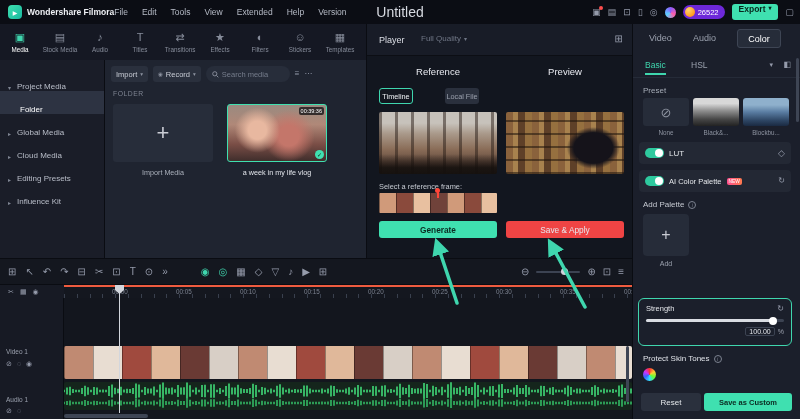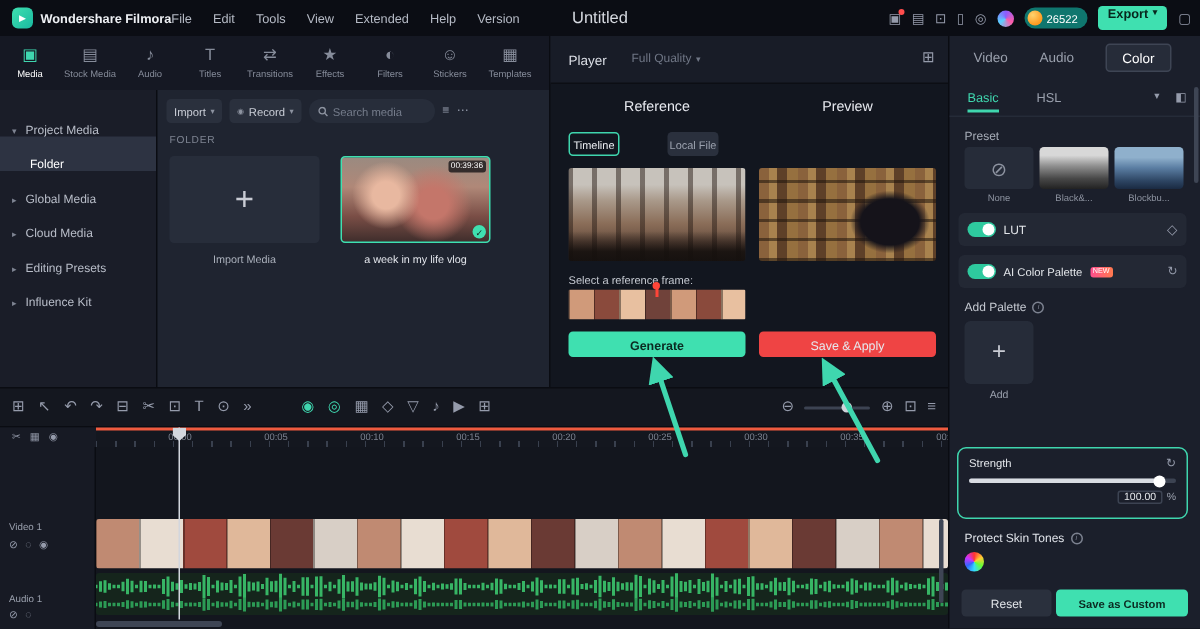--- a/index.html
+++ b/index.html
@@ -10,26 +10,26 @@
 .ic{color:#959bab;line-height:1;font-size:10px}
 .teal{color:#3fd6ae}
 .sp{flex:1}
 
 
 #menubar{position:absolute;left:0;top:0;width:800px;height:24px;background:#0b0d14;display:flex;align-items:center}
 #logo{width:14px;height:14px;margin-left:8px;border-radius:4px;background:linear-gradient(135deg,#3fe0b0,#19b9a0);display:flex;align-items:center;justify-content:center;color:#fff;font-size:6px}
 #appname{margin-left:5px;font-size:8.5px;font-weight:bold;color:#eef0f4;white-space:nowrap}
 #menus{display:flex;gap:14px;font-size:8.5px;color:#b6bbc6}
 #menus span{cursor:default}
-#proj-title{position:absolute;left:50%;transform:translateX(-50%);font-size:11px;color:#d6d9e0}
+#proj-title{position:absolute;left:50%;transform:translateX(-50%);font-size:14px;color:#d6d9e0}
 #mb-right{position:absolute;right:6px;top:0;height:24px;display:flex;align-items:center;gap:7px}
 #mb-right .ic{font-size:9px;position:relative}
 .reddot::after{content:"";position:absolute;right:-2px;top:-2px;width:4px;height:4px;border-radius:50%;background:#ff4d4d}
 #vip{width:11px;height:11px;border-radius:50%;background:conic-gradient(#8a5cff,#ff5ca8,#5cd0ff,#8a5cff)}
-#coinpill{height:14px;background:#0f766e;border-radius:8px;display:flex;align-items:center;gap:3px;padding:0 6px 0 2px}
+#coinpill{height:14px;background:#6d28d9;border-radius:8px;display:flex;align-items:center;gap:3px;padding:0 6px 0 2px}
 #coin{width:10px;height:10px;border-radius:50%;background:radial-gradient(circle at 35% 30%,#ffd36e,#ff9a1f 70%)}
 #coinpill b{font-size:7.5px;color:#fff;font-weight:normal}
 #export-btn{height:16px;padding:0 7px;background:#3fe0b0;border-radius:3px;display:flex;align-items:flex-start;gap:3px;font-size:8.5px;font-weight:bold;color:#07261d;cursor:pointer}
 #export-btn span{font-size:6px;color:#07261d}
 
 
 #mtabs{position:absolute;left:0;top:24px;width:366px;height:36px;background:#151823;display:flex}
 .mtab{width:40px;display:flex;flex-direction:column;align-items:center;justify-content:center;gap:3px;color:#868c9a;cursor:pointer}
 .mtab .mi{font-size:11px;line-height:1}
 .mtab .ml{font-size:6.3px;white-space:nowrap}

